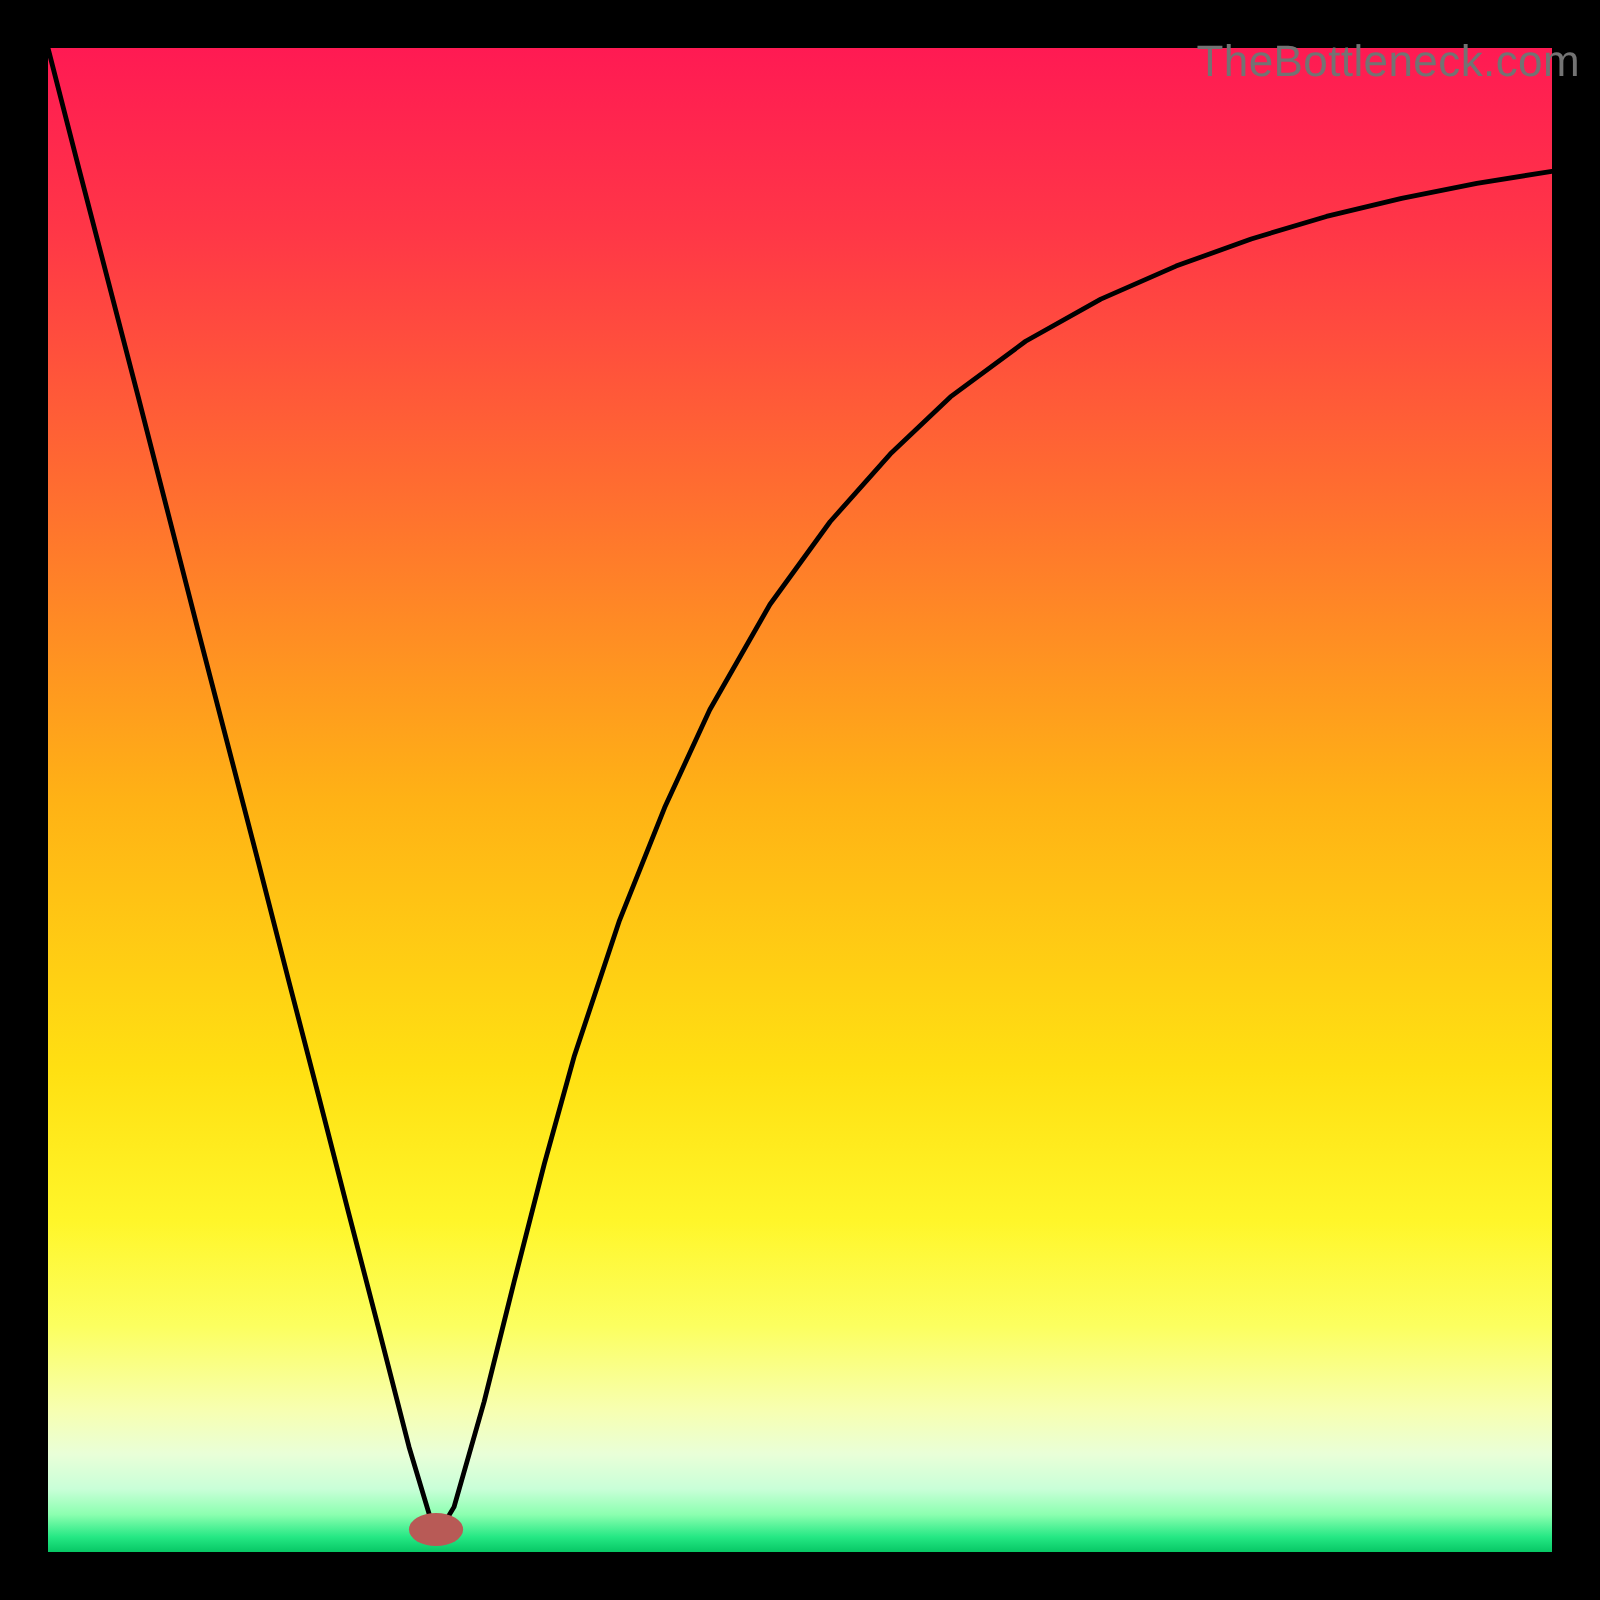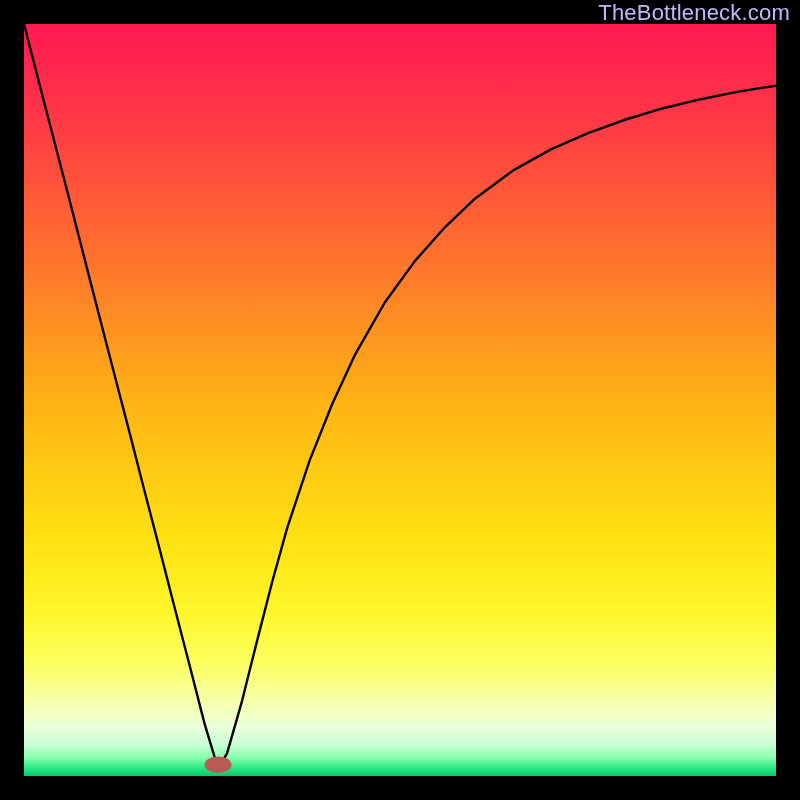--- a/index.html
+++ b/index.html
@@ -21,23 +21,23 @@
   }
   .plot {
     position: absolute;
     left: 0;
     top: 0;
     width: 752px;
     height: 752px;
   }
   .watermark {
     position: absolute;
-    top: 0;
+    top: 18px;
     right: 10px;
-    color: #c4b5fd;
+    color: #737373;
     font-size: 22px;
     font-weight: 500;
     letter-spacing: 0.2px;
     user-select: none;
   }
 </style>
 </head>
 <body>
 
 <div class="frame">

